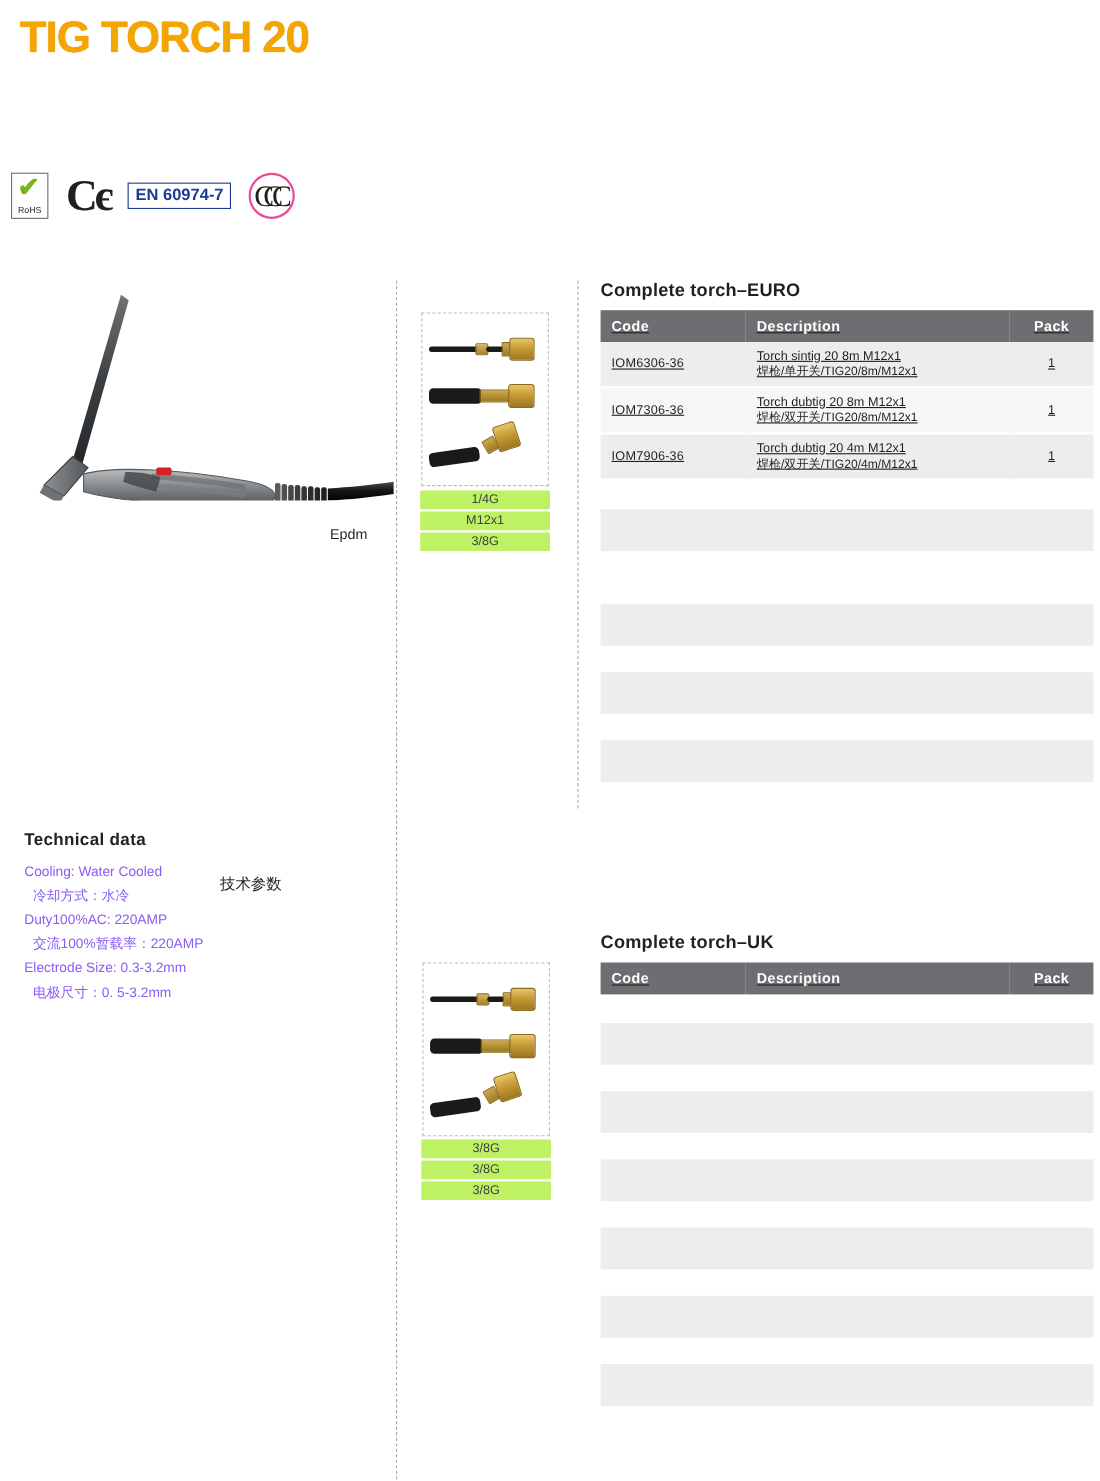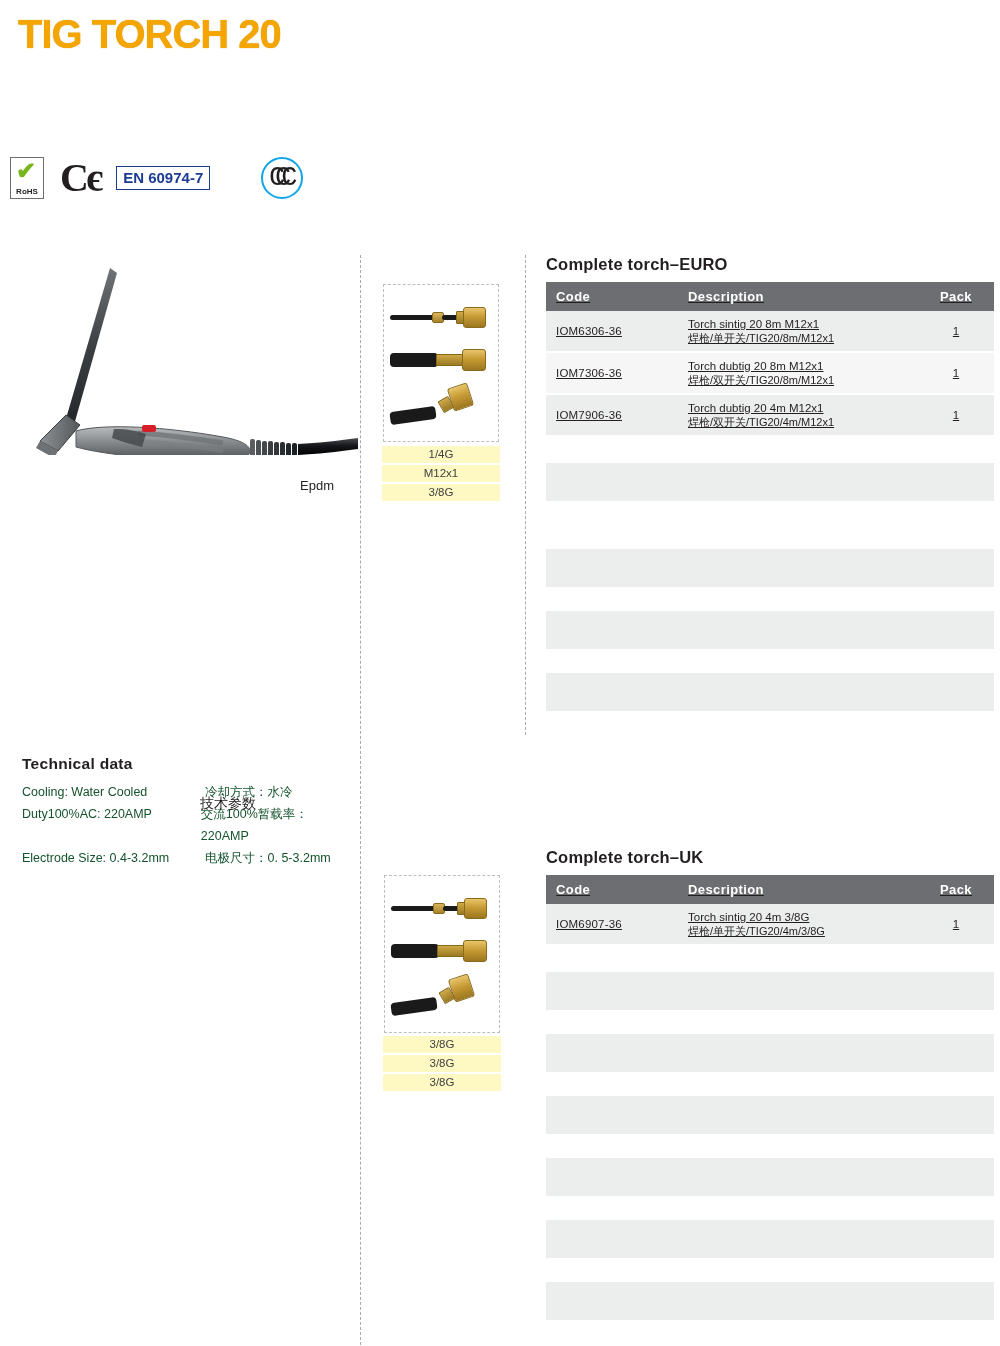--- a/index.html
+++ b/index.html
@@ -24,68 +24,68 @@
 
   .rohs-badge {
     width:34px; height:42px; border:1px solid #6d6e71; background:#ffffff;
     position:relative; display:flex; flex-direction:column; align-items:center; justify-content:flex-end;
   }
   .rohs-check {
     position:absolute; top:3px; left:5px; width:24px; height:22px;
     color:#79b51c; font-size:24px; line-height:20px; font-weight:bold;
   }
   .rohs-label {
-    font-size:8px; font-weight:bold; letter-spacing:0; margin-bottom:2px; color:#231f20;
+    font-size:8px; font-weight:normal; letter-spacing:0; margin-bottom:2px; color:#231f20;
   }
 
   .ce-mark { font-size:40px; line-height:40px; letter-spacing:-3px; color:#231f20; font-family:"Liberation Serif", serif; font-weight:bold; }
 
   .en-box {
     border:1.5px solid #1b3a93; color:#1b3a93; font-weight:bold; font-size:15px;
     padding:2px 6px 3px 6px; font-family:"Liberation Sans", sans-serif;
   }
 
   .ccc-mark {
-    font-size:27px; color:#231f20; letter-spacing:-10px; font-family:Liberation Mono, monospace;
-    border:2px solid #0ea5e9; border-radius:50%; width:42px; height:42px;
-    display:flex; align-items:center; justify-content:center; padding-right:8px;margin-left:35px;
+    font-size:27px; color:#231f20; letter-spacing:-10px; font-family:Liberation Serif, serif;
+    border:2px solid #ec4899; border-radius:50%; width:42px; height:42px;
+    display:flex; align-items:center; justify-content:center; padding-right:8px;
   }
 
   
   .v-dash {
     position:absolute; border-left:1px dashed #a7a9ac; width:0;
   }
 
   
   #torch-illustration { position:absolute; left:18px; top:255px; width:340px; height:200px; }
   #torch-caption { position:absolute; left:300px; top:478px; font-size:13px; color:#231f20; }
 
   
   .conn-box {
     position:absolute; border:1px dashed #bcbec0; background:#ffffff;
   }
   .conn-labels { position:absolute; width:118px; }
   .conn-label {
     height:17px; line-height:17px; text-align:center; font-size:11.5px;
-    color:#414042; background:#fef9c3; margin-bottom:2px; border-radius:1px;
+    color:#414042; background:#bef264; margin-bottom:2px; border-radius:1px;
   }
 
   
   .cable { position:absolute; background:#1a1a1a; border-radius:3px; }
   .nut {
     position:absolute; background:linear-gradient(180deg,#e8c56a 0%, #c79b34 45%, #9c7620 100%);
     border:1px solid #8a6a1c; border-radius:2px;
   }
   .nut-neck { position:absolute; background:linear-gradient(180deg,#d8b55e,#a98225); border:1px solid #8a6a1c; }
   .ferrule { position:absolute; background:linear-gradient(180deg,#cfa847,#9b7a22); border:1px solid #876818; border-radius:1px; }
 
   
   #tech-data { position:absolute; left:22px; top:755px; width:330px; }
   #tech-data h3 { margin:0 0 8px 0; font-size:15.5px; font-weight:bold; letter-spacing:0.3px; }
-  .tech-row { display:flex; font-size:12.5px; line-height:22px; color:#14532d; }
+  .tech-row { display:flex; font-size:12.5px; line-height:22px; color:#8b5cf6;flex-direction:column; }
   .tech-en { width:175px; }
   .tech-cn { padding-left:8px; }
   #tech-cn-title { position:absolute; left:200px; top:795px; font-size:14px; }
 
   
   .table-block { position:absolute; width:448px; left:546px; }
   .table-title { font-size:16.5px; font-weight:bold; color:#231f20; margin-bottom:8px; letter-spacing:0.2px; }
   table { width:100%; border-collapse:collapse; table-layout:fixed;text-decoration:underline; }
   thead th {
     background:#6d6e71; color:#ffffff; font-size:13px; font-weight:bold;
@@ -243,21 +243,21 @@
   <h3>Technical  data</h3>
   <div class="tech-row">
     <span class="tech-en">Cooling: Water  Cooled</span>
     <span class="tech-cn">冷却方式：水冷</span>
   </div>
   <div class="tech-row">
     <span class="tech-en">Duty100%AC: 220AMP</span>
     <span class="tech-cn">交流100%暂载率：220AMP</span>
   </div>
   <div class="tech-row">
-    <span class="tech-en">Electrode  Size: 0.4-3.2mm</span>
+    <span class="tech-en">Electrode  Size: 0.3-3.2mm</span>
     <span class="tech-cn">电极尺寸：0. 5-3.2mm</span>
   </div>
 </div>
 <div id="tech-cn-title">技术参数</div>
 
 <div class="table-block" style="top:255px;">
   <div class="table-title">Complete torch–EURO</div>
   <table>
     <thead>
       <tr>
@@ -305,28 +305,20 @@
   <div class="table-title">Complete torch–UK</div>
   <table>
     <thead>
       <tr>
         <th class="col-code">Code</th>
         <th class="col-desc">Description</th>
         <th class="col-pack">Pack</th>
       </tr>
     </thead>
     <tbody>
-      <tr>
-        <td class="code">IOM6907-36</td>
-        <td class="desc">
-          <div>Torch sintig 20 4m 3/8G</div>
-          <div class="l2">焊枪/单开关/TIG20/4m/3/8G</div>
-        </td>
-        <td class="pack">1</td>
-      </tr>
     </tbody>
   </table>
   <div class="empty-rows">
     <div class="empty-row" style="margin-top:26px;"></div>
     <div class="empty-row" style="margin-top:24px;"></div>
     <div class="empty-row" style="margin-top:24px;"></div>
     <div class="empty-row" style="margin-top:24px;"></div>
     <div class="empty-row" style="margin-top:24px;"></div>
     <div class="empty-row" style="margin-top:24px;"></div>
 

